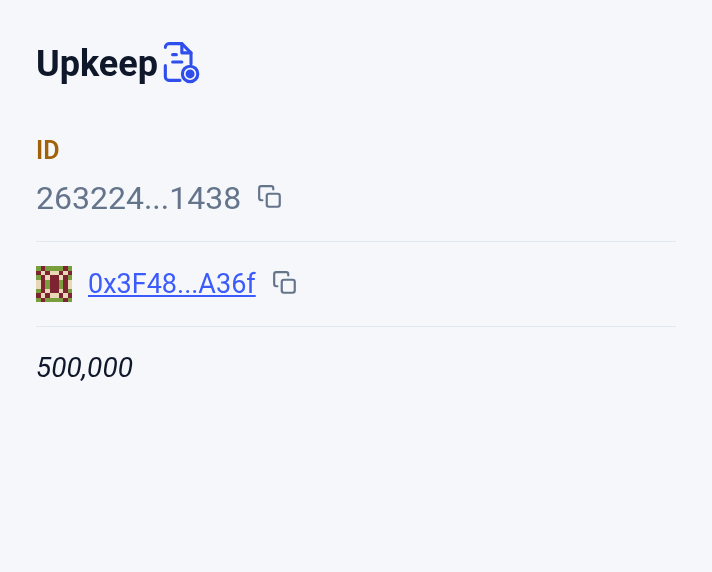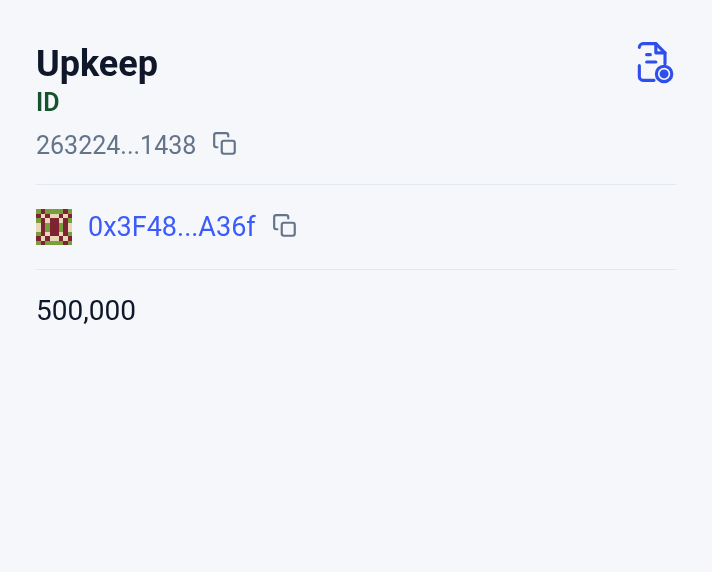--- a/index.html
+++ b/index.html
@@ -9,61 +9,63 @@
     }
     body {
       font-family: -apple-system, BlinkMacSystemFont, 'Segoe UI', Roboto, Helvetica, Arial, sans-serif;
       background: #f5f7fa;
       width: 712px;
       height: 572px;
       padding: 40px 36px;
     }
     .card-header {
       display: flex;
-      justify-content: space-between;
       align-items: center;
+      margin-bottom: 48px;
     }
     .card-title {
       font-size: 36px;
       font-weight: 700;
       color: #0f172a;
     }
     .header-icon {
       width: 44px;
       height: 44px;
       color: #2f4eec;
     }
     .field {
       margin-bottom: 24px;
     }
     .field-label {
       font-size: 25px;
       font-weight: 600;
-      color: #14532d;
+      color: #a16207;
       margin-bottom: 14px;
     }
     .field-value-row {
       display: flex;
       align-items: center;
       gap: 16px;
     }
     .field-value {
-      font-size: 25px;
+      font-size: 32px;
       color: #64748b;
       font-weight: 400;
     }
     .field-value-dark {
       font-size: 28px;
       color: #0f172a;
       font-weight: 400;
+      font-style: italic;
     }
     .address-link {
       font-size: 27px;
       color: #3b5bfd;
       font-weight: 400;
+      text-decoration: underline;
     }
     .copy-btn {
       background: none;
       border: none;
       cursor: pointer;
       padding: 0;
       display: flex;
       align-items: center;
       justify-content: center;
       color: #64748b;

